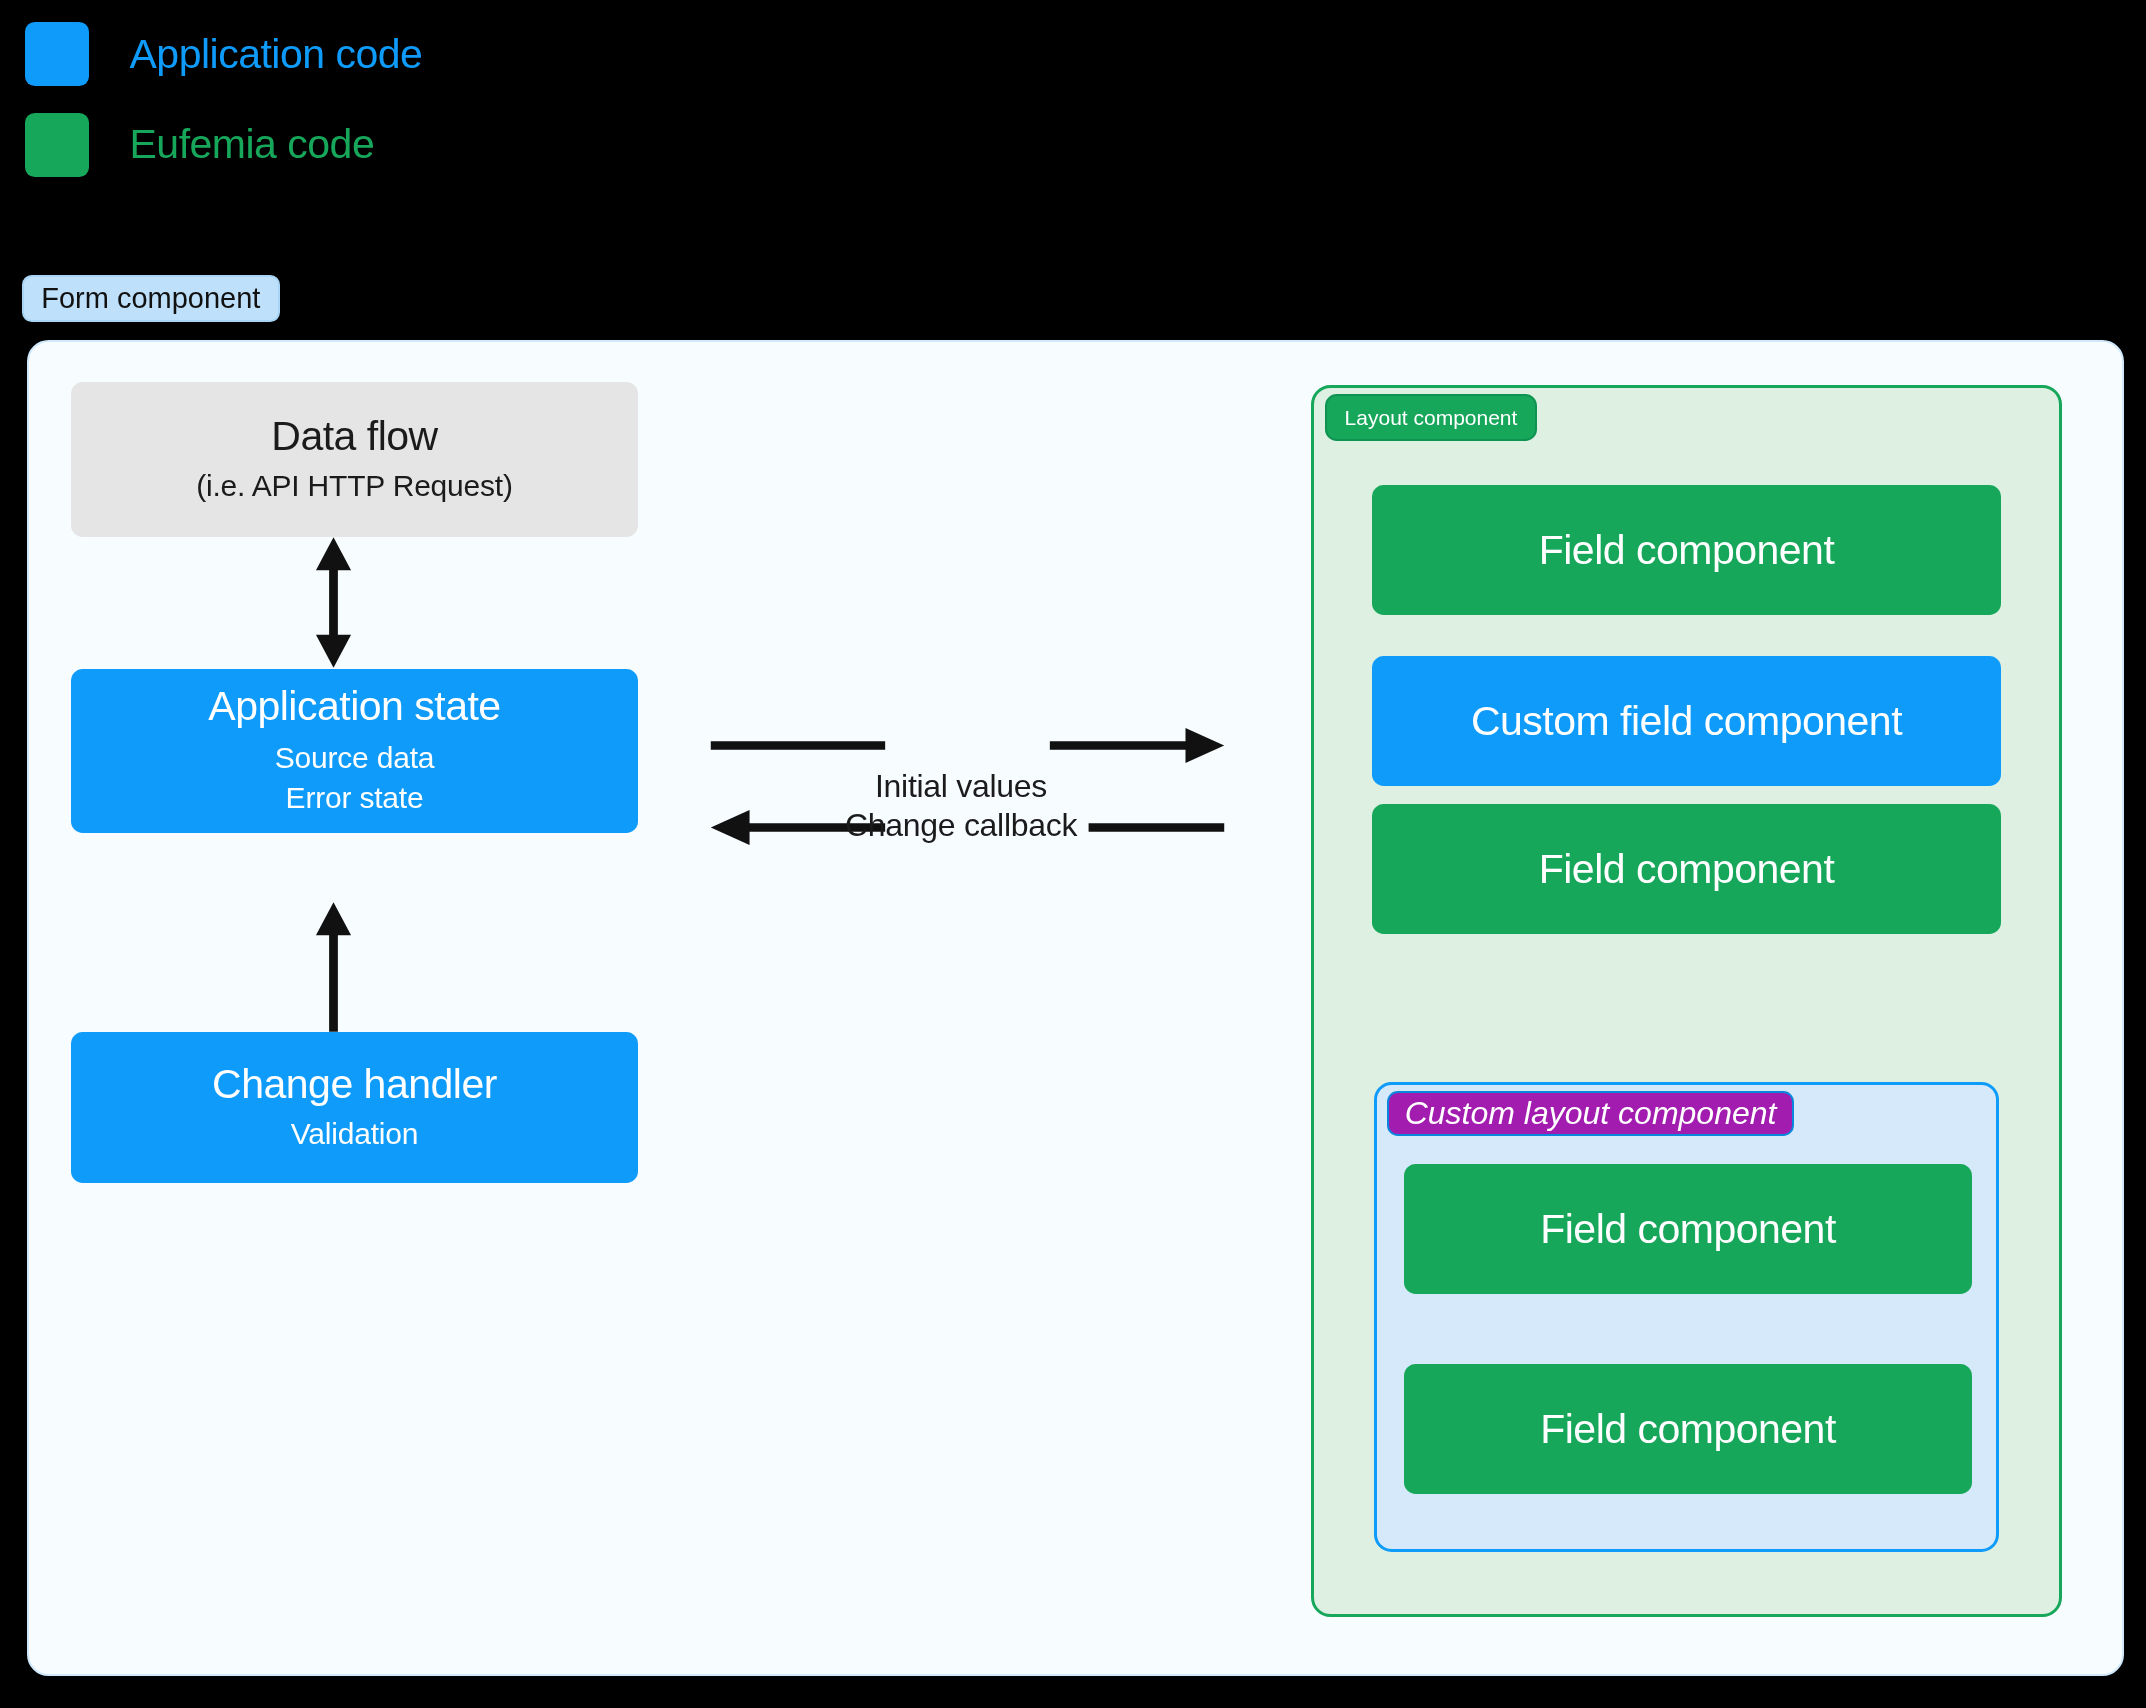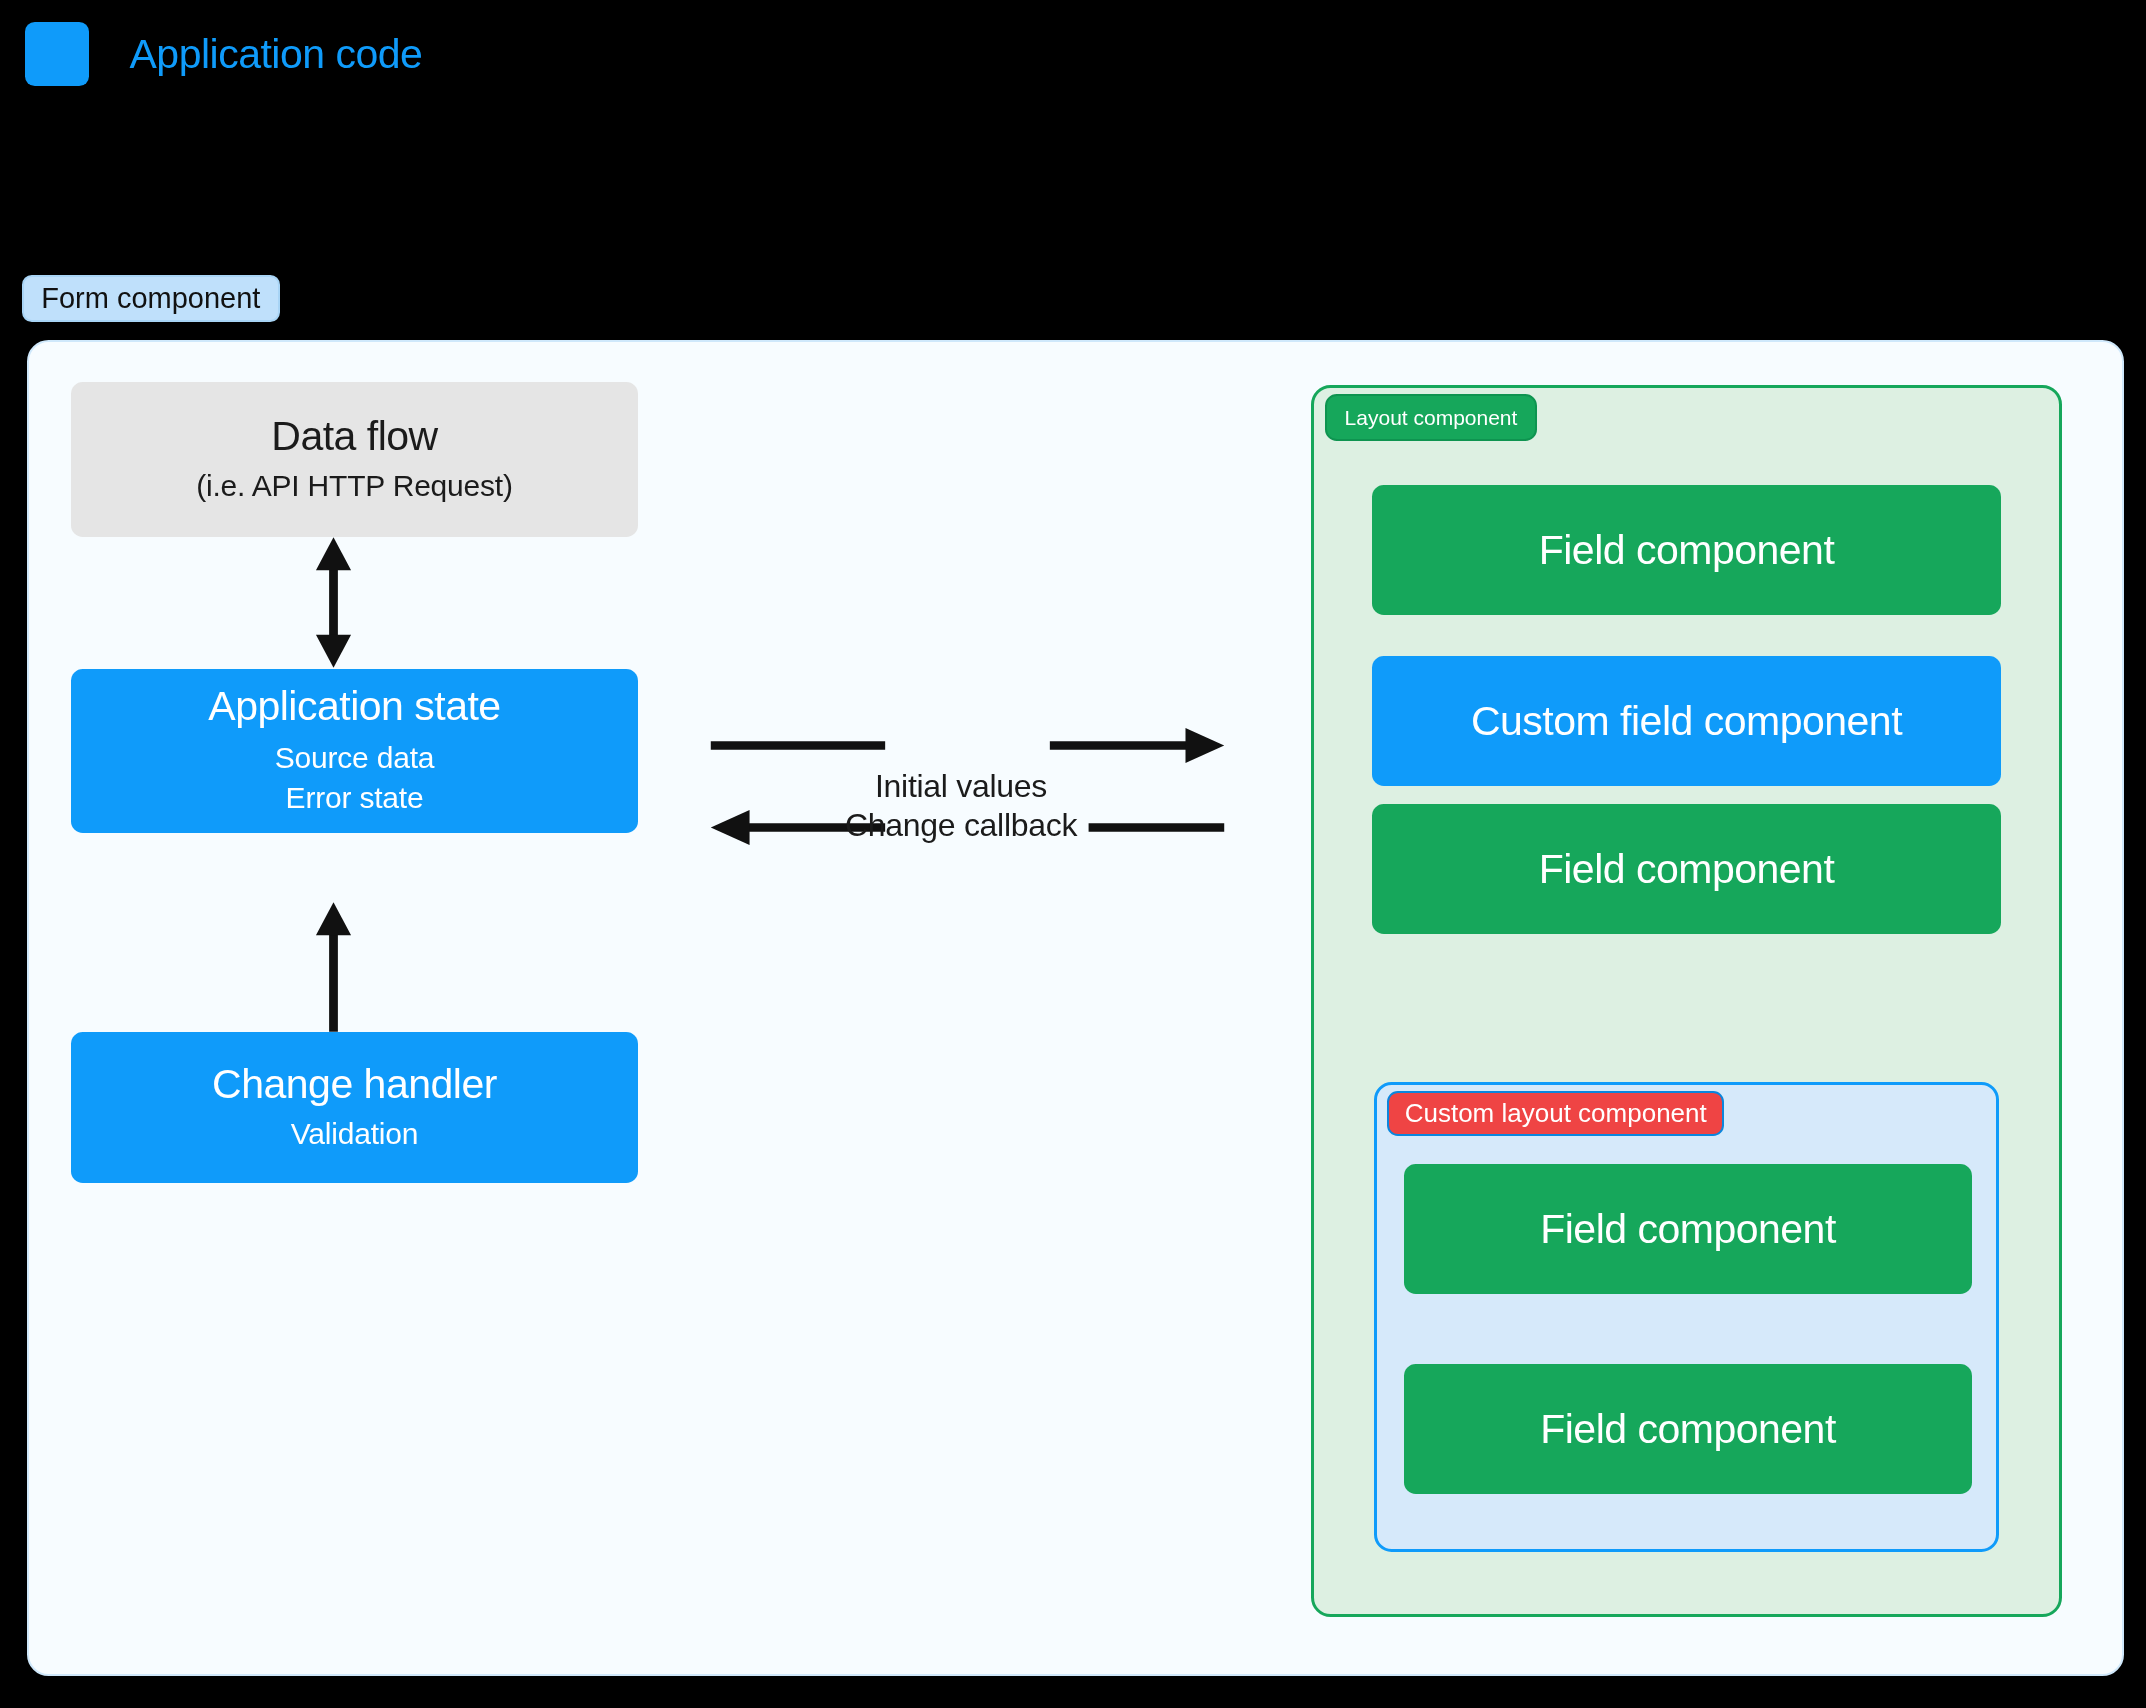--- a/index.html
+++ b/index.html
@@ -197,28 +197,29 @@
 
   
   #custom-layout-badge {
     position: absolute;
     left: 1387px;
     top: 1091px;
     height: 45px;
     padding: 0 15.7px;
     display: flex;
     align-items: center;
-    background: #ef4444;
+    background: #a21caf;
     border: 2.9px solid #0b86dd;
     border-radius: 10.8px;
-    font-size: 26px;
+    font-size: 32px;
     color: #ffffff;
     z-index: 7;
     box-sizing: border-box;
     white-space: nowrap;
+    font-style: italic;
   }
   #custom-layout-container {
     position: absolute;
     left: 1374px;
     top: 1082px;
     width: 625px;
     height: 470px;
     background: #d6e9fa;
     border: 3.9px solid #0f9bfa;
     border-radius: 17.6px;
@@ -243,20 +244,24 @@
   #nested-field-2 { top: 1364px; }
 </style>
 </head>
 <body>
 
 <div id="legend">
   <div class="legend-row">
     <div class="legend-swatch" style="background:#0f9bfa"></div>
     <div class="legend-label" style="color:#0f9bfa">Application code</div>
   </div>
+  <div class="legend-row">
+    <div class="legend-swatch" style="background:#16a75b"></div>
+    <div class="legend-label" style="color:#16a75b">Eufemia code</div>
+  </div>
 </div>
 
 <div id="form-badge">Form component</div>
 <div id="form-container"></div>
 
 <div class="box" id="data-flow-box">
   <div class="title">Data flow</div>
   <div class="sub">(i.e. API HTTP Request)</div>
 </div>
 

